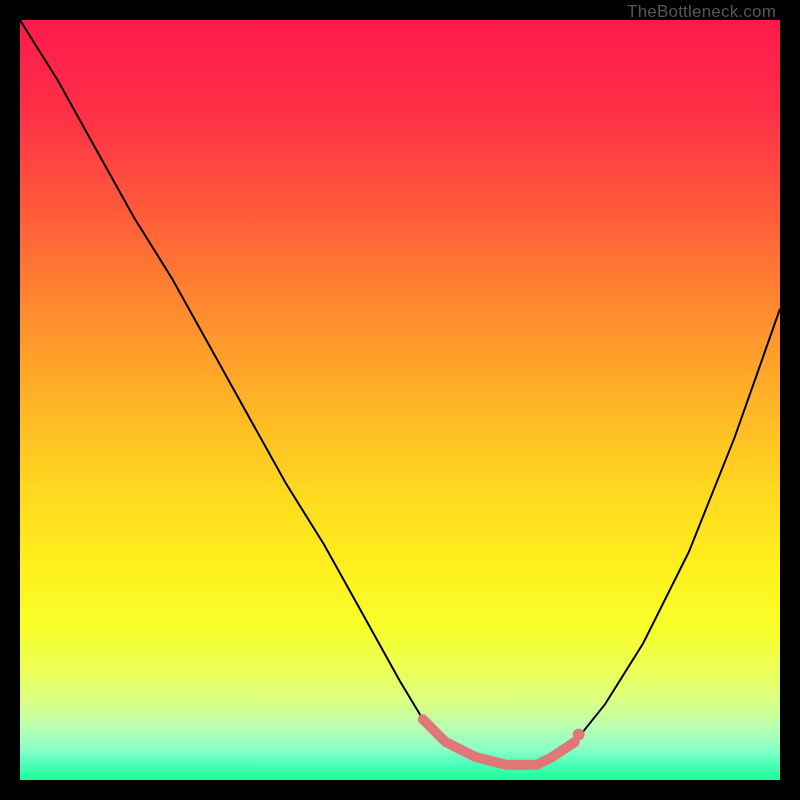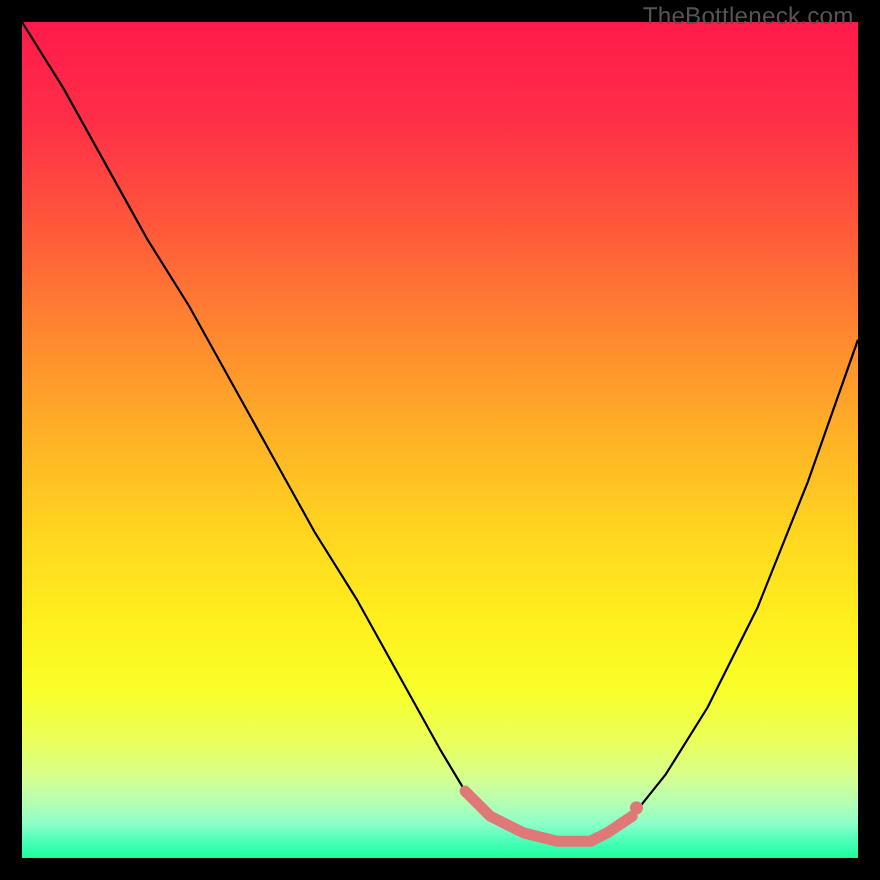--- a/index.html
+++ b/index.html
@@ -24,21 +24,21 @@
     left: 0;
     top: 0;
     width: 760px;
     height: 760px;
   }
   .watermark {
     position: absolute;
     top: 2px;
     right: 24px;
     color: #555;
-    font-size: 22px;
+    font-size: 17px;
     font-weight: 500;
     letter-spacing: 0.2px;
     z-index: 10;
     text-align: right;
   }
   svg.curve {
     position: absolute;
     left: 0;
     top: 0;
     z-index: 5;

